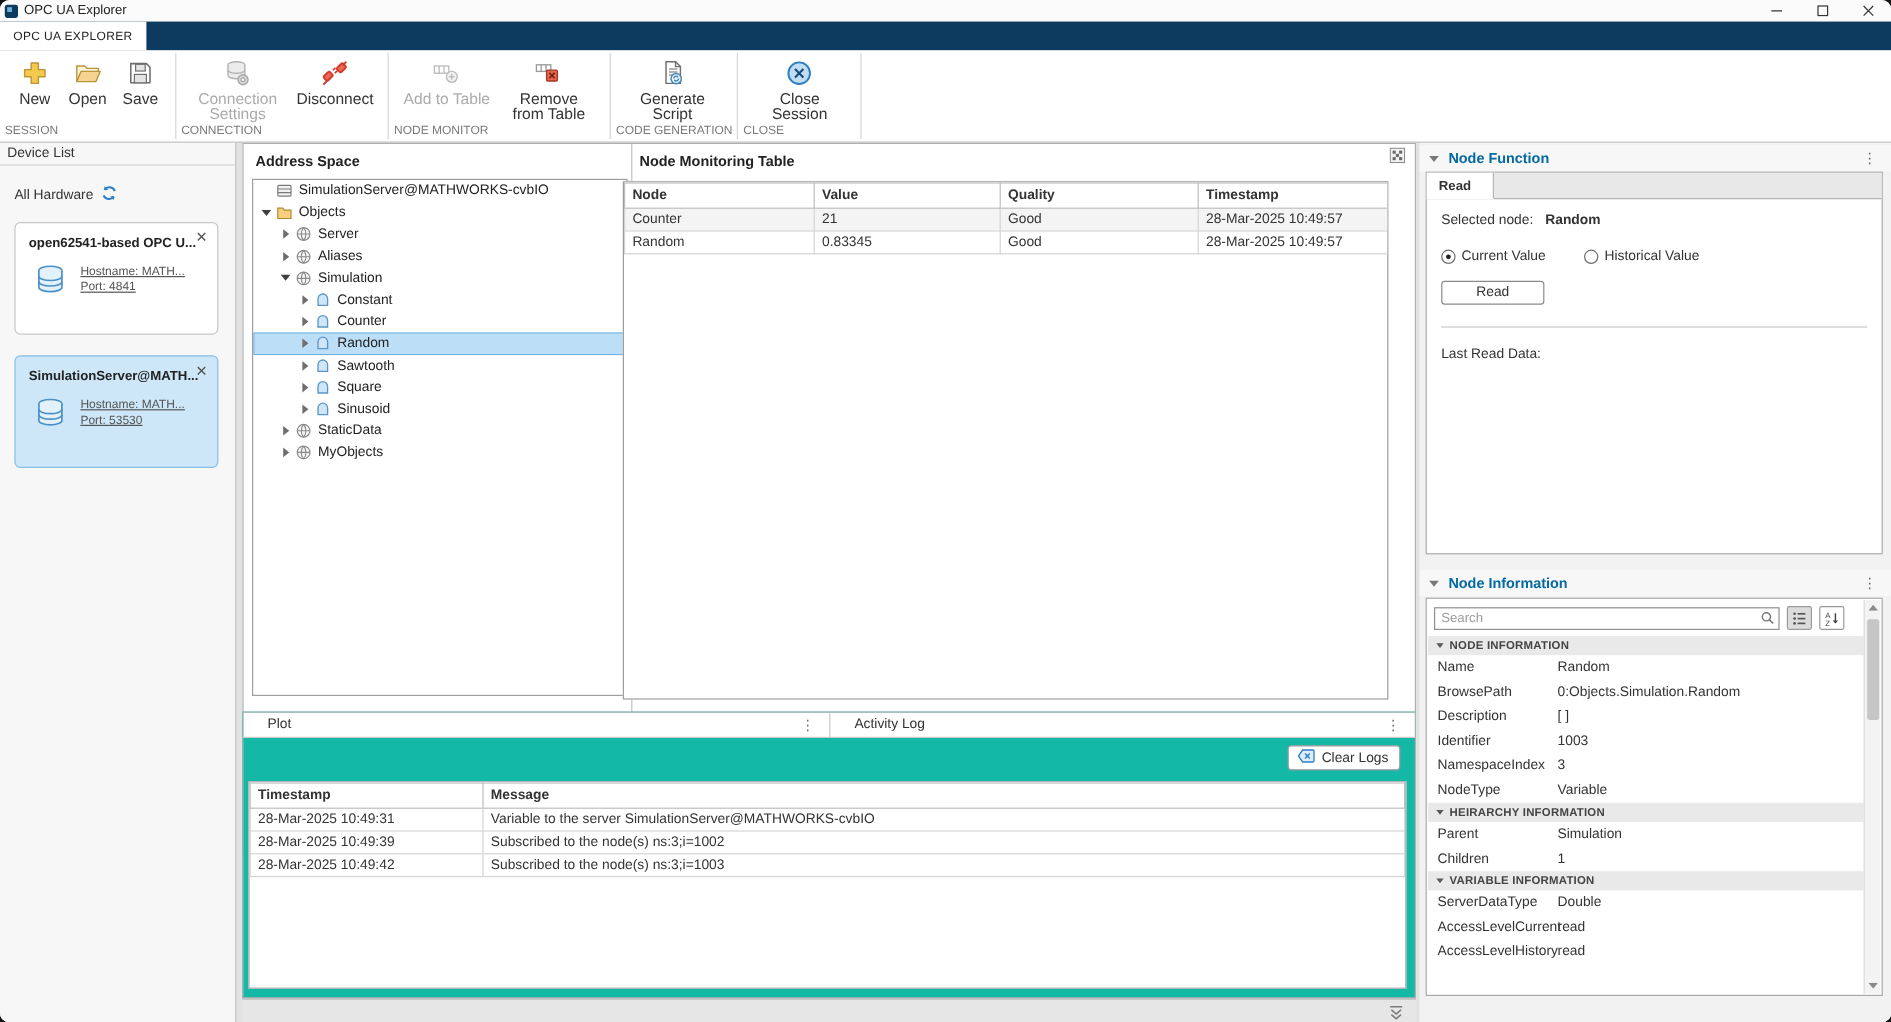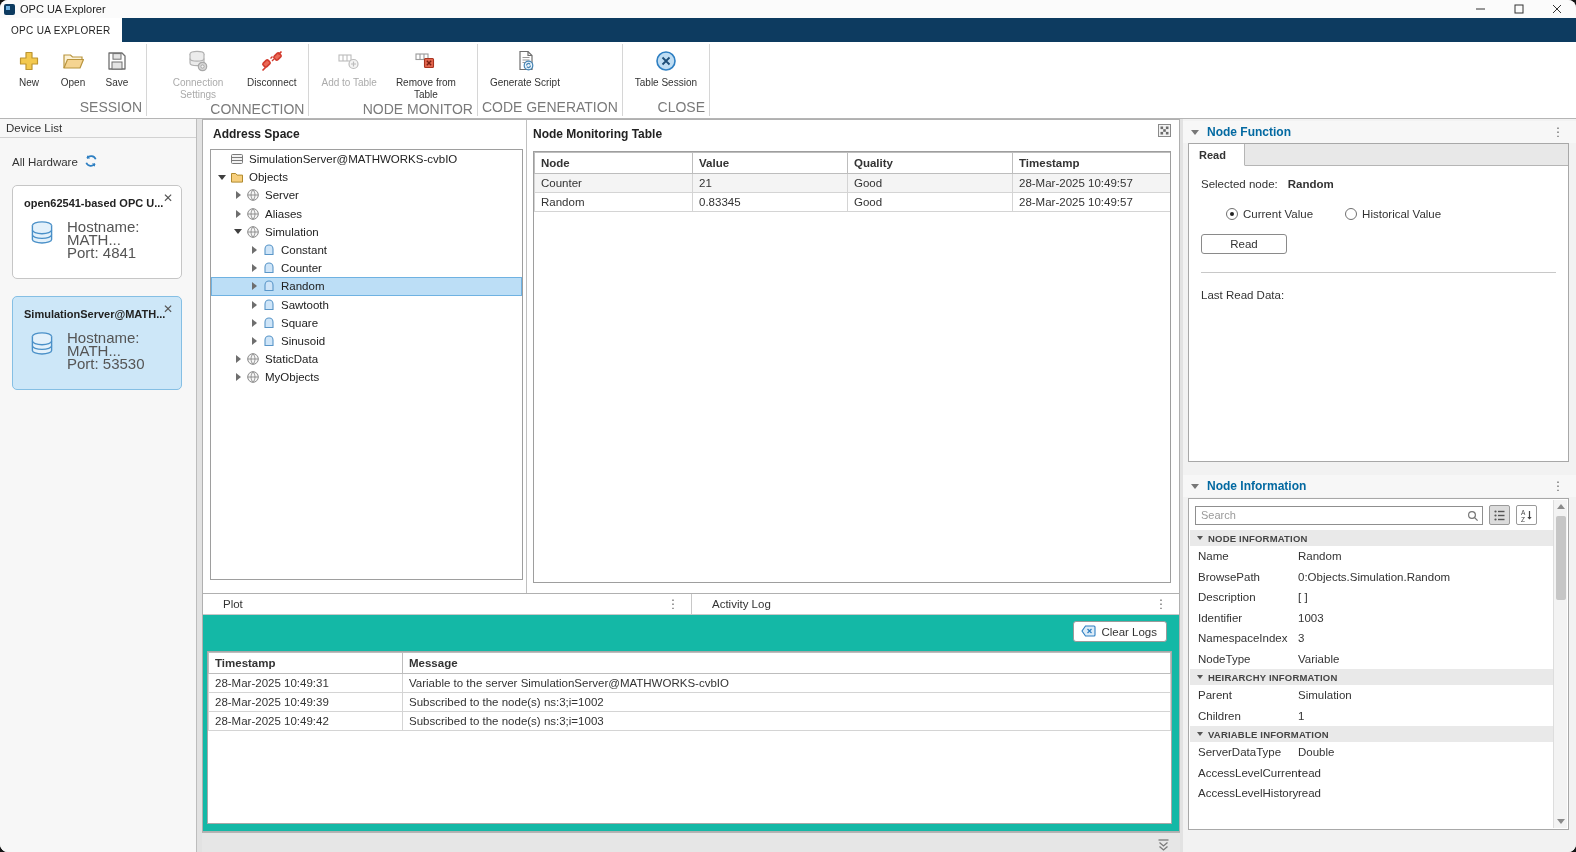--- a/index.html
+++ b/index.html
@@ -16,58 +16,58 @@
   .win-btn svg { display:block; }
 
   
   .tabsbar { position:absolute; left:0; top:18px; width:100%; height:24px; background:#0d3b60; }
   .ribbon-tab { position:absolute; left:0; top:0; height:24px; background:#fff; color:#222; font-size:10px; letter-spacing:.3px; padding:0 11px; line-height:25px; }
 
   
   .toolbar { position:absolute; left:0; top:42px; width:100%; height:77px; background:#fff; border-bottom:1px solid #b5b5b5; display:flex; }
   .tgroup { display:flex; flex-direction:column; }
   .tgroup .btns { display:flex; align-items:flex-start; padding:5px 7px 0 7px; flex:1; }
-  .tgroup .glabel { text-align:right; font-size:14px; color:#7a7a7a; padding:0 4px 3px; white-space:nowrap; }
+  .tgroup .glabel { text-align:left; font-size:10px; color:#7a7a7a; padding:0 4px 3px; white-space:nowrap; }
   .tdivider { width:1px; background:#d6d6d6; margin:2px 0; }
   .tbtn { display:flex; flex-direction:column; align-items:center; margin:0 5px; min-width:34px; }
   .tbtn .ticon { height:27px; display:flex; align-items:center; justify-content:center; }
-  .tbtn .tlabel { font-size:10px; color:#333; text-align:center; line-height:12px; max-width:78px; margin-top:3px; }
+  .tbtn .tlabel { font-size:13px; color:#333; text-align:center; line-height:12px; max-width:78px; margin-top:3px; }
   .tbtn.disabled .tlabel { color:#ababab; }
 
   
   .main { position:absolute; left:0; top:119px; width:1576px; height:733px; background:#e2e2e2; }
 
   
   .device-panel { position:absolute; left:0; top:0; width:197px; height:733px; background:#f7f7f7; border-right:1px solid #bdbdbd; }
   .device-header { height:19px; border-bottom:1px solid #d2d2d2; font-size:11.5px; color:#333; padding:3px 0 0 6px; }
   .allhw-row { display:flex; align-items:center; gap:6px; margin:16px 0 0 12px; font-size:11.5px; color:#333; }
   .dev-card { position:absolute; left:12px; width:170px; height:94px; background:#fff; border:1px solid #c6c6c6; border-radius:5px; }
   .dev-card.selected { background:#cde7f8; border-color:#85bfe4; }
   .dev-title { font-size:11px; font-weight:bold; color:#222; padding:11px 22px 0 11px; white-space:nowrap; overflow:hidden; }
   .dev-close { position:absolute; right:7px; top:7px; width:12px; height:12px; color:#555; font-size:12px; line-height:11px; text-align:center; }
   .dev-body { display:flex; gap:9px; padding:8px 4px 0 13px; }
-  .dev-lines { font-size:15px; color:#555; line-height:13px; padding-top:3px; }
+  .dev-lines { font-size:10px; color:#555; line-height:13px; padding-top:3px;text-decoration:underline; }
 
   
   .center-top { position:absolute; left:202px; top:0; width:978px; height:591px; background:#fff; border:1px solid #b0b0b0; }
   .panel-title { position:absolute; font-size:12px; font-weight:bold; color:#222; }
   .tree-box { position:absolute; left:7px; top:29px; width:313px; height:431px; border:1px solid #9e9e9e; background:#fff; overflow:hidden; }
   .ct-divider { position:absolute; left:323px; top:0; bottom:0; width:1px; background:#c0c0c0; }
   .tree-row { position:relative; height:18.2px; display:flex; align-items:center; font-size:11.5px; color:#222; }
   .tree-row.selected { background:#bcdef6; box-shadow:inset 0 0 0 1px #6fb2e2; }
   .caret-slot { width:12px; display:flex; justify-content:center; flex:none; }
   .caret-right { width:0; height:0; border-left:5px solid #6e6e6e; border-top:4px solid transparent; border-bottom:4px solid transparent; }
   .caret-down { width:0; height:0; border-top:5px solid #3f3f3f; border-left:4px solid transparent; border-right:4px solid transparent; }
   .tree-icon { width:14px; height:14px; margin:0 5px 0 2px; flex:none; }
   .expand-btn { position:absolute; right:8px; top:3px; }
 
   table.grid { border-collapse:collapse; table-layout:fixed; background:#fff; font-size:11.5px; color:#333; }
   table.grid th { font-weight:bold; text-align:left; border:1px solid #bdbdbd; padding:3px 6px; height:21px; background:#fff; }
   table.grid td { border:1px solid #d4d4d4; padding:2px 6px; height:19px; overflow:hidden; white-space:nowrap; }
-  .monitor-wrap { position:absolute; left:330px; top:31px; width:638px; height:432px; border:1px solid #9e9e9e; background:#fff; overflow:hidden; }
+  .monitor-wrap { position:absolute; left:316px; top:31px; width:638px; height:432px; border:1px solid #9e9e9e; background:#fff; overflow:hidden; }
   .monitor-wrap table { width:100%; }
   .monitor-wrap tbody tr:nth-child(odd) td { background:#f4f4f4; }
 
   
   .center-bottom { position:absolute; left:202px; top:474px; width:978px; height:239px; background:#14b8a6; border:1px solid #b0b0b0; }
   .cb-tabbar { position:absolute; left:0; top:0; width:100%; height:21px; background:#fff; border-bottom:1px solid #c8c8c8; display:flex; }
   .cb-tab { position:relative; width:50%; display:flex; align-items:center; font-size:11.5px; color:#333; }
   .cb-tab .tab-label { margin-left:20px; }
   .cb-tab + .cb-tab { border-left:1px solid #c8c8c8; }
   .kebab { margin-left:auto; margin-right:12px; color:#666; font-size:12px; }
@@ -81,21 +81,21 @@
   
   .right-panel { position:absolute; left:1183px; top:0; width:393px; height:733px; background:#f2f2f2; }
   .rp-header { position:absolute; left:0; width:100%; height:22px; display:flex; align-items:center; background:#f7f7f7; }
   .rp-header .hcaret { width:0; height:0; border-top:5px solid #777; border-left:4px solid transparent; border-right:4px solid transparent; margin:0 8px 0 8px; }
   .rp-header .htitle { font-size:12px; font-weight:bold; color:#0369a1; }
   .rp-body { position:absolute; left:5px; width:381px; background:#fff; border:1px solid #a8a8a8; }
   .nf-tabstrip { height:22px; background:#e8e8e8; border-bottom:1px solid #b5b5b5; display:flex; }
   .nf-tab { width:56px; background:#fff; border-right:1px solid #b5b5b5; font-size:11px; font-weight:bold; color:#333; display:flex; align-items:center; padding-left:10px; margin-bottom:-1px; border-bottom:1px solid #fff; }
   .nf-content { padding:12px 12px 0 12px; font-size:11.5px; color:#333; }
   .sel-node-row { display:flex; gap:10px; }
-  .radio-row { display:flex; align-items:center; margin-top:18px;margin-left:25px; }
+  .radio-row { display:flex; align-items:center; margin-top:18px; }
   .radio { width:12px; height:12px; border:1px solid #707070; border-radius:50%; background:#fff; display:inline-block; position:relative; flex:none; }
   .radio.checked::after { content:""; position:absolute; left:3px; top:3px; width:4px; height:4px; background:#222; border-radius:50%; }
   .radio-label { margin:0 0 0 5px; }
   .read-btn { margin-top:14px; width:86px; height:20px; background:#fff; border:1px solid #8a8a8a; border-radius:3px; font-size:11.5px; color:#333; text-align:center; line-height:18px; }
   .nf-sep { border:none; border-top:1px solid #c8c8c8; margin:18px 0 0 0; }
   .last-read { margin-top:16px; }
 
   .ni-search-row { position:absolute; left:6px; top:6px; height:20px; display:flex; }
   .ni-search { width:288px; height:19px; border:1px solid #8f8f8f; font-size:11px; color:#333; padding:0 20px 0 5px; font-family:"Liberation Sans",sans-serif; }
   .ni-search::placeholder { color:#9a9a9a; }
@@ -259,21 +259,21 @@
 
     <div class="tgroup">
       <div class="btns">
         <div class="tbtn">
           <span class="ticon">
               <svg width="26" height="26" viewBox="0 0 26 26">
                 <circle cx="13" cy="13" r="9" fill="#bfddf3" stroke="#2e7fc2" stroke-width="1.6"></circle>
                 <path d="M9.5 9.5l7 7M16.5 9.5l-7 7" stroke="#1d4d77" stroke-width="1.8"></path>
               </svg>
             </span>
-          <span class="tlabel">Table Session</span>
+          <span class="tlabel">Close Session</span>
         </div>
       </div>
       <div class="glabel">CLOSE</div>
     </div>
     <div class="tdivider"></div>
   </div>
 
   <div class="main">
 
     <div class="device-panel">

